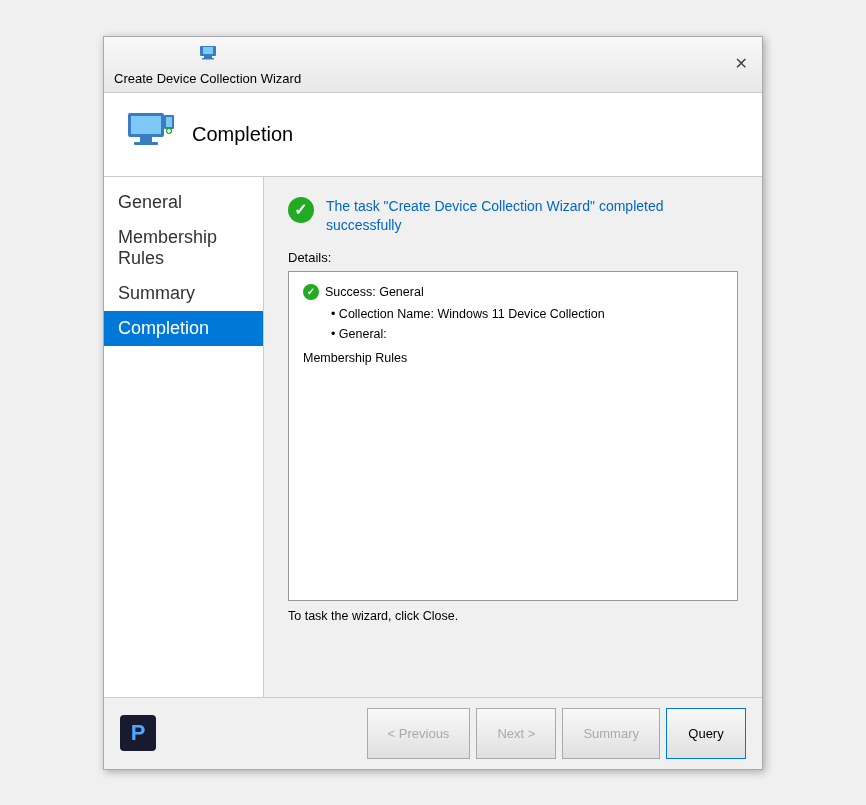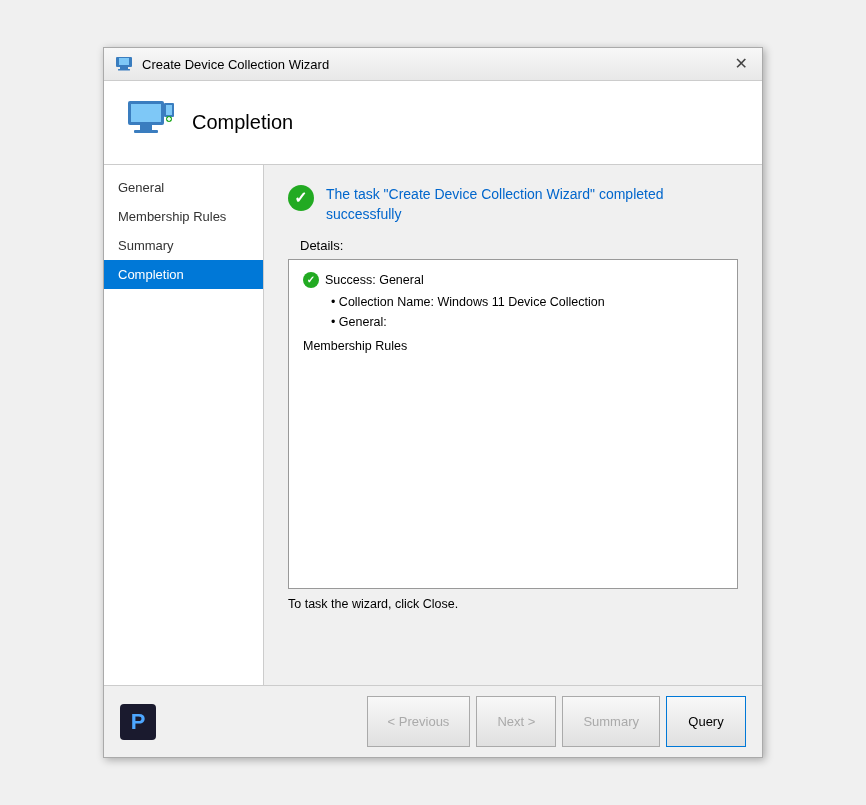--- a/index.html
+++ b/index.html
@@ -23,20 +23,21 @@
       border-bottom: 1px solid #ccc;
       padding: 6px 10px;
       display: flex;
       align-items: center;
       justify-content: space-between;
     }
     .title-bar-left {
       display: flex;
       align-items: center;
       gap: 8px;
+      flex-direction: column;
     }
     .title-bar-icon {
       width: 20px;
       height: 20px;
     }
     .title-bar-text {
       font-size: 13px;
       color: #000;
     }
     .title-bar-close {
@@ -75,21 +76,21 @@
     .sidebar {
       width: 160px;
       background: #fff;
       border-right: 1px solid #ccc;
       padding-top: 8px;
     }
     .sidebar-item {
       padding: 7px 14px;
       color: #333;
       cursor: pointer;
-      font-size: 13px;
+      font-size: 18px;
     }
     .sidebar-item.active {
       background: #0078d7;
       color: #fff;
     }
     .main-panel {
       flex: 1;
       background: #f0f0f0;
       padding: 20px 24px;
       overflow-y: auto;
@@ -103,21 +104,20 @@
     .success-text {
       color: #0066cc;
       font-size: 14px;
       font-weight: normal;
       line-height: 1.4;
     }
     .details-label {
       font-size: 13px;
       color: #000;
       margin-bottom: 6px;
-      margin-left: 12px;
     }
     .details-box {
       background: #fff;
       border: 1px solid #999;
       padding: 10px 14px;
       min-height: 330px;
       font-size: 12.5px;
       color: #000;
       line-height: 1.6;
     }

